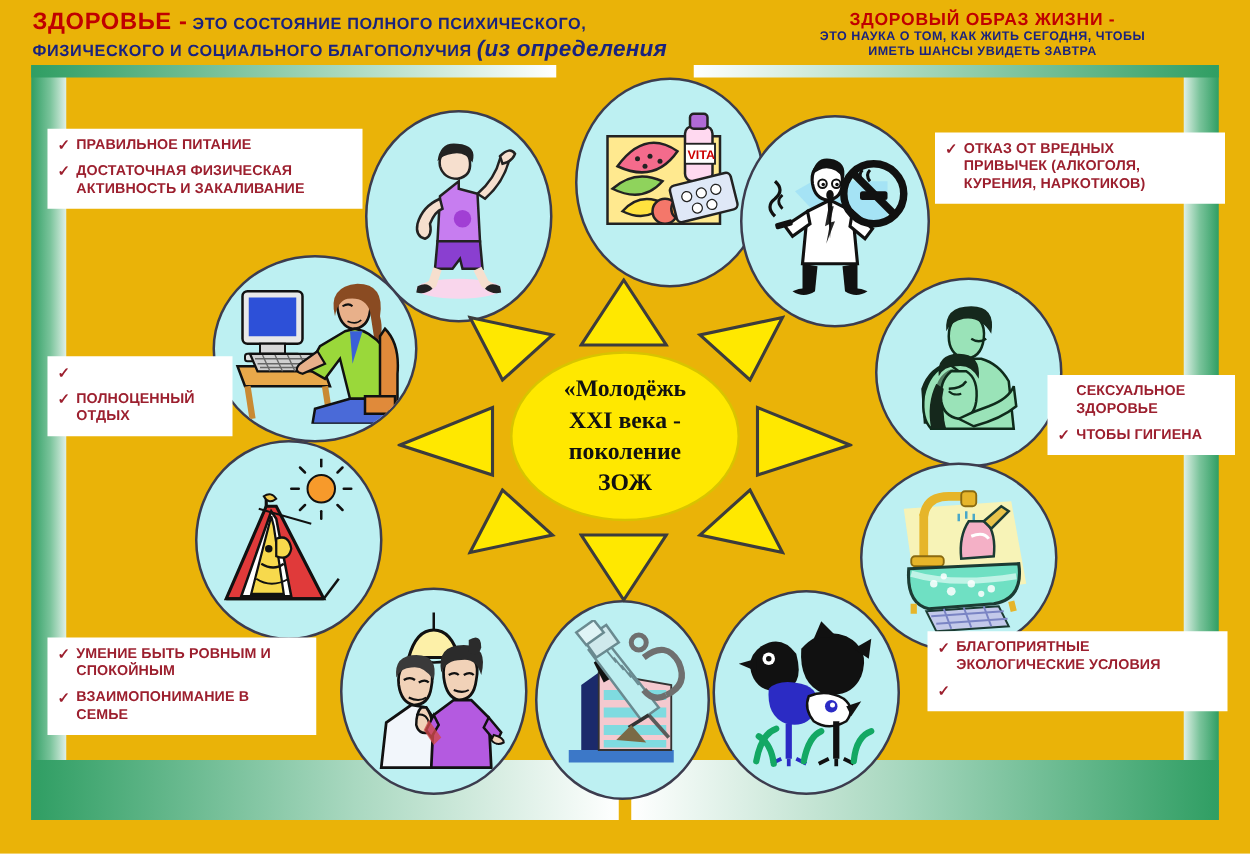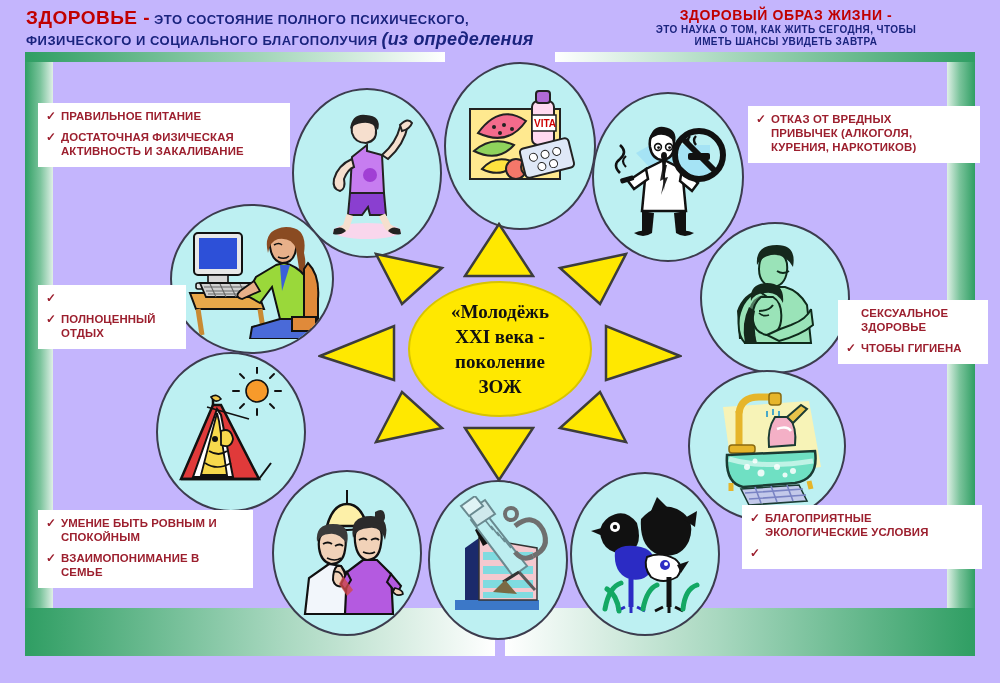--- a/index.html
+++ b/index.html
@@ -1,19 +1,19 @@
 <!DOCTYPE html>
 <html><head>
 <meta charset="utf-8">
 <style>
   * { box-sizing: border-box; margin: 0; padding: 0; }
   html, body { width: 1000px; height: 683px; background: #ffffff; overflow: hidden; }
   body { font-family: "Liberation Sans", sans-serif; position: relative; }
 
-  #poster { position: absolute; inset: 0; background: #c4b5fd; }
+  #poster { position: absolute; inset: 0; background: #eab308; }
 
   
   .hdr { position: absolute; line-height: 1.18; }
   .hdr-lead { color: #c00000; font-weight: bold; }
   .hdr-body { color: #1a237e; font-weight: bold; }
   .hdr-ital { color: #1a237e; font-weight: bold; font-style: italic; }
 
   #hdr-left { left: 26px; top: 7px; font-size: 13.5px; letter-spacing: .2px; text-align: left; }
   #hdr-left .hdr-lead { font-size: 19px; letter-spacing: .5px; }
   #hdr-left .hdr-body { font-size: 13px; letter-spacing: .5px; }
@@ -114,21 +114,21 @@
         <path d="M40 56 Q26 62 22 76 Q20 86 28 88 Q34 86 32 76 Q36 66 42 64Z" fill="#f6dfce" stroke="#222" stroke-width="2"></path>
         <path d="M38 90 L72 90 L74 112 L58 112 L56 104 L50 112 L36 112Z" fill="#8a3fd0" stroke="#222" stroke-width="2"></path>
         <path d="M38 112 L34 124 L28 128" stroke="#f6dfce" stroke-width="7" fill="none"></path>
         <path d="M70 112 L76 124 L82 128" stroke="#f6dfce" stroke-width="7" fill="none"></path>
         <path d="M22 126 q8 -4 12 2 q-6 5 -13 3Z" fill="#222"></path>
         <path d="M88 126 q-8 -4 -12 2 q6 5 13 3Z" fill="#222"></path>
       </svg>
     </span>
   </div>
 
-  <div class="bubble" style="left:444px; top:62px; width:152px; height:168px;">
+  <div class="bubble" style="left:460px; top:62px; width:152px; height:168px;">
     <span>
       <svg width="120" height="130" viewBox="0 0 120 130">
         <rect x="10" y="28" width="90" height="70" fill="#ffe98f" stroke="#222" stroke-width="2"></rect>
         <path d="M18 52 q22 -30 48 -12 q-18 26 -48 12Z" fill="#f46b8c" stroke="#222" stroke-width="2"></path>
         <circle cx="34" cy="46" r="2" fill="#222"></circle>
           <circle cx="44" cy="44" r="2" fill="#222"></circle>
         <circle cx="52" cy="48" r="2" fill="#222"></circle>
           <circle cx="40" cy="52" r="2" fill="#222"></circle>
         <path d="M14 70 q18 -16 40 -6 q-16 18 -40 6Z" fill="#8fd35c" stroke="#222" stroke-width="2"></path>
         <path d="M22 88 q14 -16 34 -6 q-14 16 -34 6Z" fill="#ffe23f" stroke="#222" stroke-width="2"></path>

